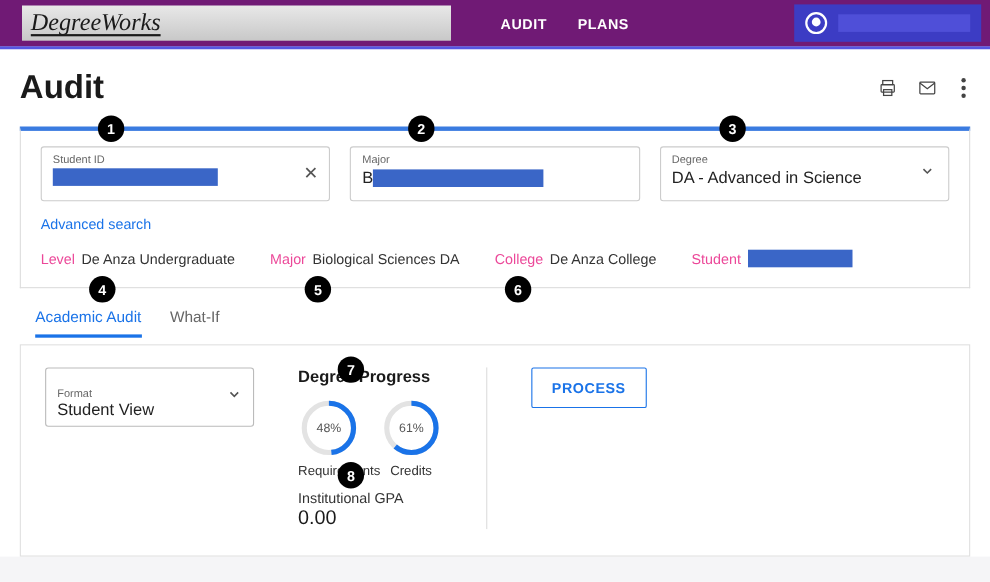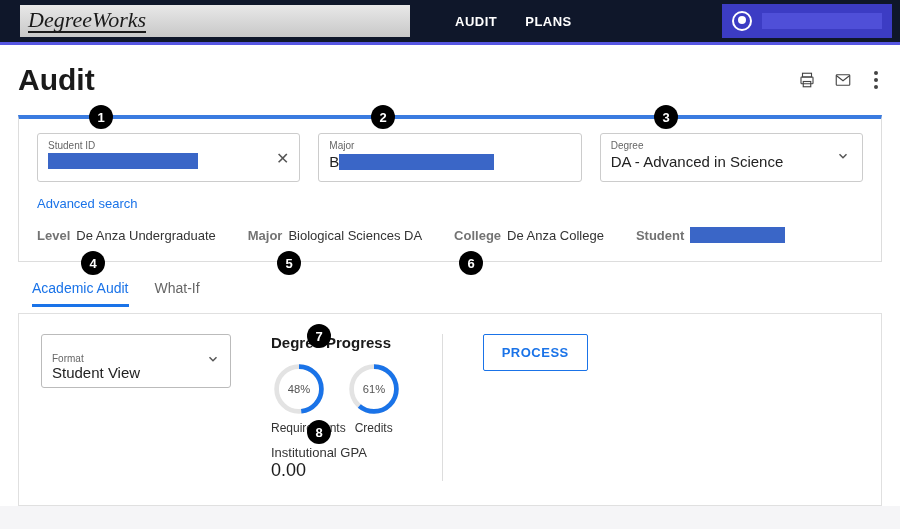--- a/index.html
+++ b/index.html
@@ -1,18 +1,18 @@
 <!DOCTYPE html>
 <html><head>
   <meta charset="utf-8">
   <style>
     * { box-sizing: border-box; margin: 0; padding: 0; }
     body { font-family: -apple-system, BlinkMacSystemFont, 'Segoe UI', Arial, sans-serif; background: #f5f5f7; width: 900px; height: 529px; overflow: hidden; }
     
-    .topbar { background: #0f172a; height: 42px; display: flex; align-items: center; position: relative; }
+    .topbar { background: #701a75; height: 42px; display: flex; align-items: center; position: relative; }
     .logo-area { background: linear-gradient(to bottom, #e8e8e8, #c8c8c8); height: 32px; width: 390px; margin-left: 20px; display: flex; align-items: center; padding-left: 8px; }
     .logo-text { font-family: 'Brush Script MT', cursive; font-style: italic; font-size: 22px; color: #1a1a1a; border-bottom: 2px solid #1a1a1a; line-height: 1; }
     .nav-links { display: flex; gap: 28px; margin-left: 45px; }
     .nav-link { color: #fff; font-size: 13px; font-weight: 700; letter-spacing: 0.5px; cursor: pointer; }
     .user-area { position: absolute; right: 8px; top: 4px; display: flex; align-items: center; gap: 10px; background: #3c3cc4; height: 34px; padding: 0 10px; }
     .user-icon-circle { width: 20px; height: 20px; border: 2px solid #fff; border-radius: 50%; display: flex; align-items: center; justify-content: center; }
     .user-icon-inner { width: 8px; height: 8px; background: #fff; border-radius: 50%; position: relative; top: -1px; }
     .user-redact { width: 120px; height: 16px; background: #4f4fd8; }
     .thin-bar { height: 3px; background: #5656e2; }
     
@@ -30,21 +30,21 @@
     .field-label { font-size: 10px; color: #666; display: block; margin-bottom: 2px; }
     .field-value { font-size: 15px; color: #222; }
     .field .clear-x { position: absolute; right: 10px; top: 50%; transform: translateY(-50%); color: #555; cursor: pointer; font-size: 16px; }
     .field .chev { position: absolute; right: 12px; top: 50%; transform: translateY(-50%); color: #555; cursor: pointer; }
     .redact-blue { background: #3a66c7; display: inline-block; }
     
     .adv-link { color: #1a73e8; font-size: 13px; cursor: pointer; margin-bottom: 16px; display: inline-block; }
     
     .info-row { display: flex; gap: 32px; font-size: 13px; align-items: center; }
     .info-item { display: flex; gap: 6px; align-items: center; }
-    .info-label { font-weight: 700; color: #737373; }
+    .info-label { font-weight: 400; color: #ec4899; }
     .info-value { color: #333; }
     
     .marker { position: absolute; width: 24px; height: 24px; background: #000; color: #fff; border-radius: 50%; display: flex; align-items: center; justify-content: center; font-size: 13px; font-weight: 700; z-index: 10; }
     
     .tabs { display: flex; gap: 26px; margin: 18px 0 0 14px; }
     .tab { font-size: 14px; color: #666; padding-bottom: 8px; cursor: pointer; }
     .tab.active { color: #1a73e8; border-bottom: 3px solid #1a73e8; text-align: right; }
     
     .content-card { border: 1px solid #e0e0e0; background: #fff; margin-top: 6px; padding: 20px 22px 24px 22px; display: flex; gap: 40px; position: relative; }
     .format-select { border: 1px solid #bbb; border-radius: 3px; padding: 18px 10px 6px 10px; width: 190px; position: relative; cursor: pointer; }

